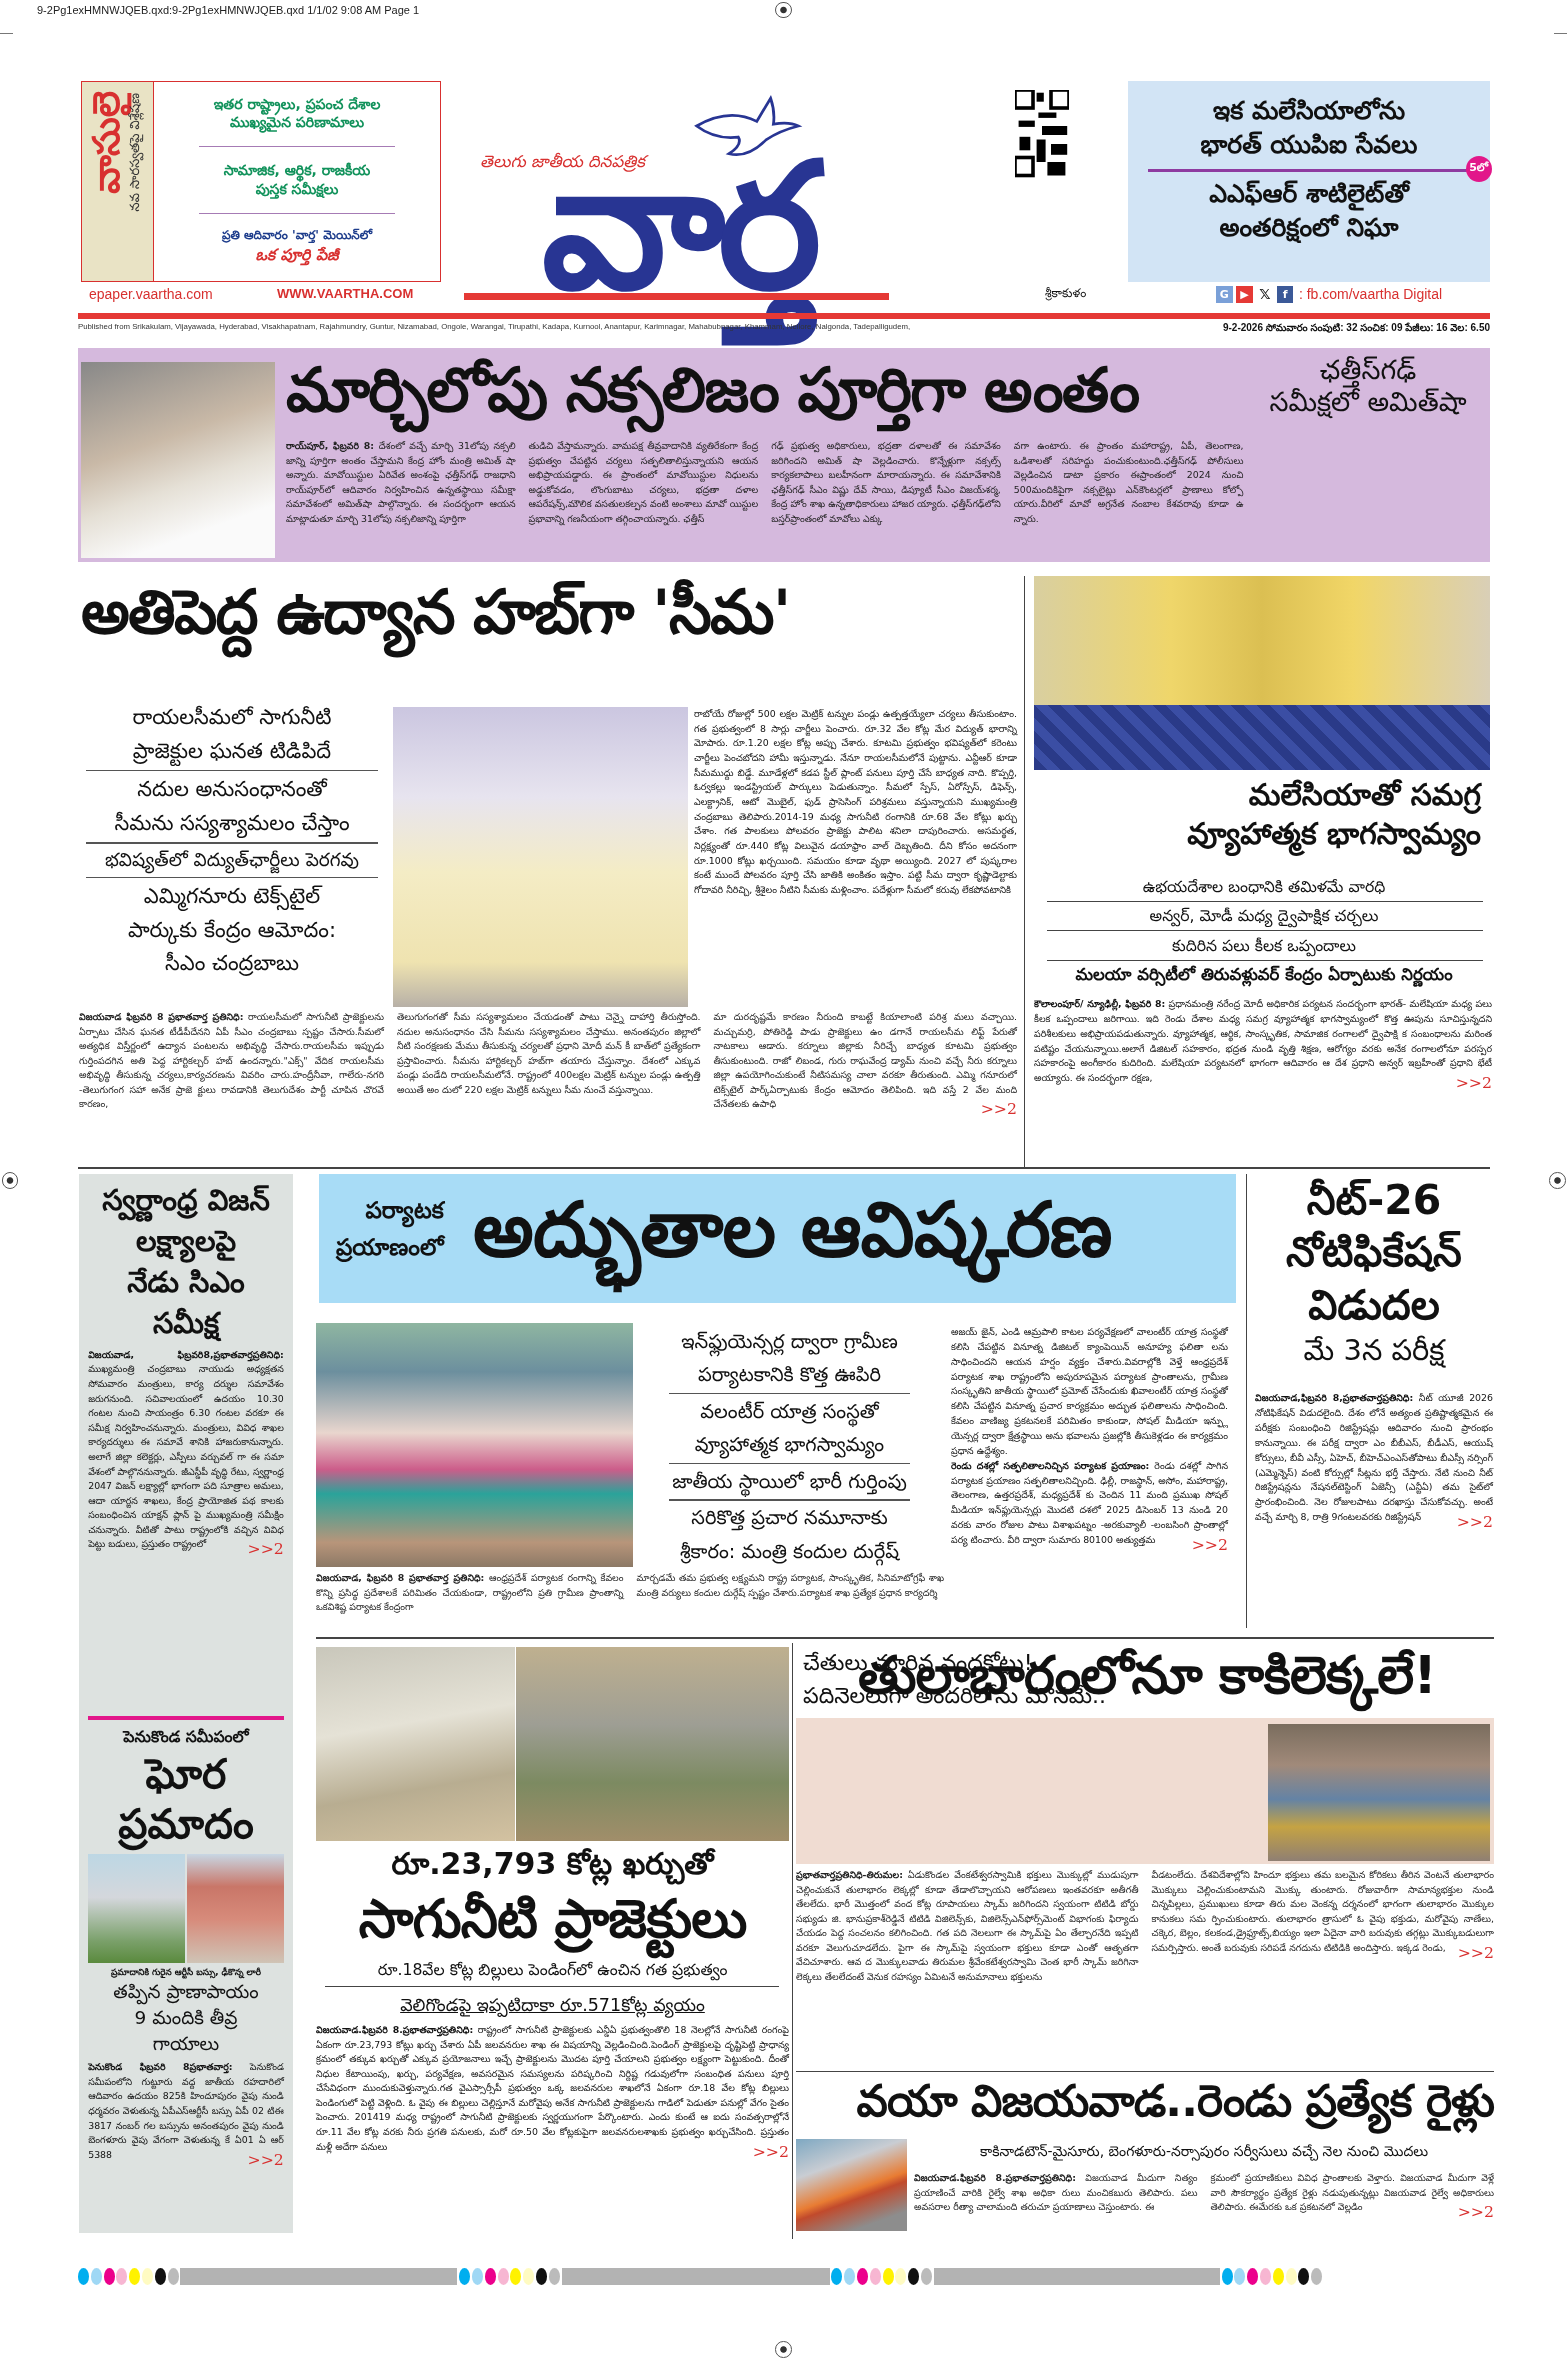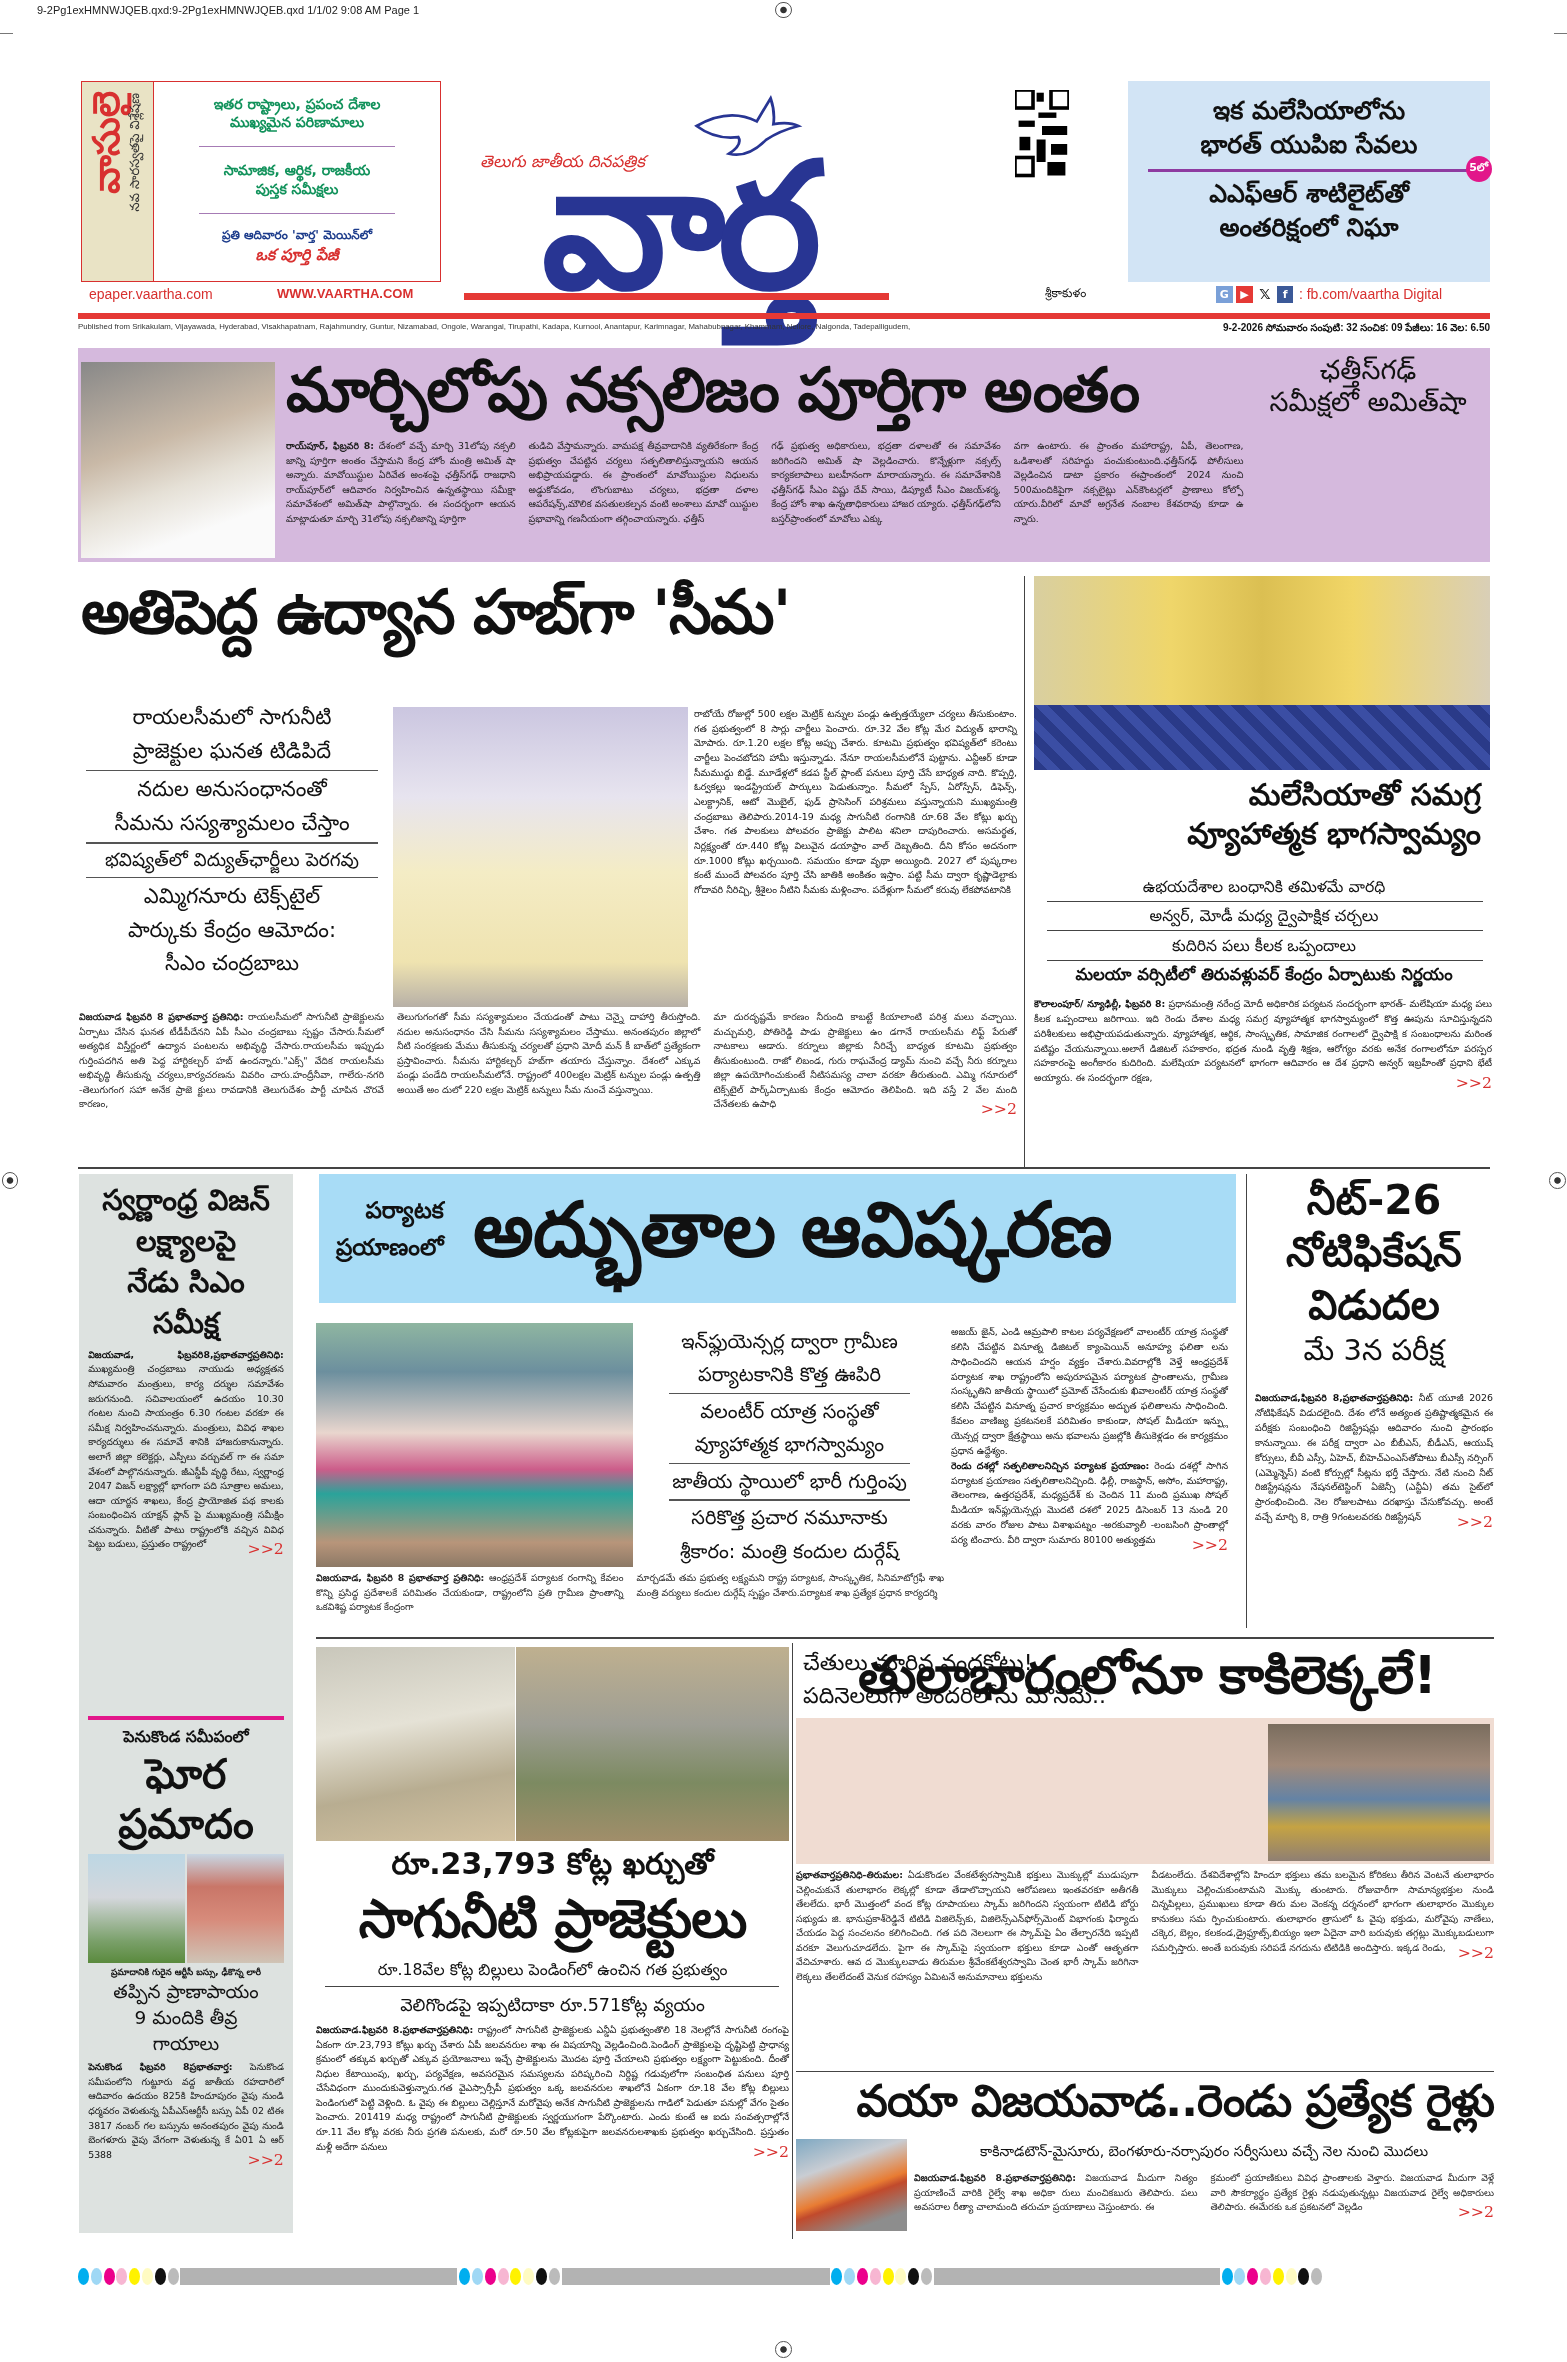--- a/index.html
+++ b/index.html
@@ -91,21 +91,21 @@
   .neet .s { font-size: 29px; text-align: center; margin: 1.8px 0 3.7px; }
   .neet .body { font-size: 9.4px; line-height: 1.58; text-align: justify; margin-top: 17px; }
 
   
   .irr-photo { left: 316px; top: 1647px; width: 473px; height: 194px; display: flex; gap: 1.8px; }
   .irr-photo .a { flex: 0 0 42%; background: linear-gradient(170deg, #c9c7bb 0%, #e5e2d6 40%, #b8ad91 70%, #d3c2a1 100%); }
   .irr-photo .b { flex: 1; background: linear-gradient(180deg, #bfb08f 0%, #9e9e94 40%, #7c8a61 70%, #a18e6a 100%); }
   .irr-h1 { left: 316px; top: 1846px; width: 473px; text-align: center; font-size: 30px; font-weight: bold; }
   .irr-h2 { left: 316px; top: 1888px; width: 473px; text-align: center; font-size: 53px; font-weight: bold; letter-spacing: -0.9px; }
   .irr-s1 { left: 316px; top: 1960px; width: 473px; text-align: center; font-size: 15.7px; }
-  .irr-s2 { left: 316px; top: 1995px; width: 473px; text-align: center; font-size: 17.5px; }
+  .irr-s2 { left: 316px; top: 1995px; width: 473px; text-align: center; font-size: 17.5px; text-decoration: underline; }
   .irr-body { left: 316px; top: 2021px; width: 473px; font-size: 9.4px; line-height: 1.55; text-align: justify; }
 
   .accident { left: 79px; top: 1709px; width: 214px; height: 524px; background: #dde2e0; padding: 5.5px 9.2px; }
   .accident .pink { height: 3.7px; background: #e2178a; margin: 1.8px 0 7.4px; }
   .accident .k { font-size: 15.7px; text-align: center; font-weight: bold; }
   .accident .h { font-size: 41px; text-align: center; font-weight: bold; line-height: 1.2; }
   .accident .pic { display: flex; gap: 1.8px; height: 109px; margin: 5.5px 0 3.7px; }
   .accident .pic .a { flex: 1; background: linear-gradient(180deg, #bdd7e4 0%, #d4d7dc 40%, #7aa06a 80%, #5a8a3d 100%); }
   .accident .pic .b { flex: 1; background: linear-gradient(180deg, #c8d7e4 0%, #c97668 30%, #d78b7b 60%, #cfc4b6 100%); }
   .accident .cap { font-size: 8.8px; text-align: center; font-weight: bold; }

